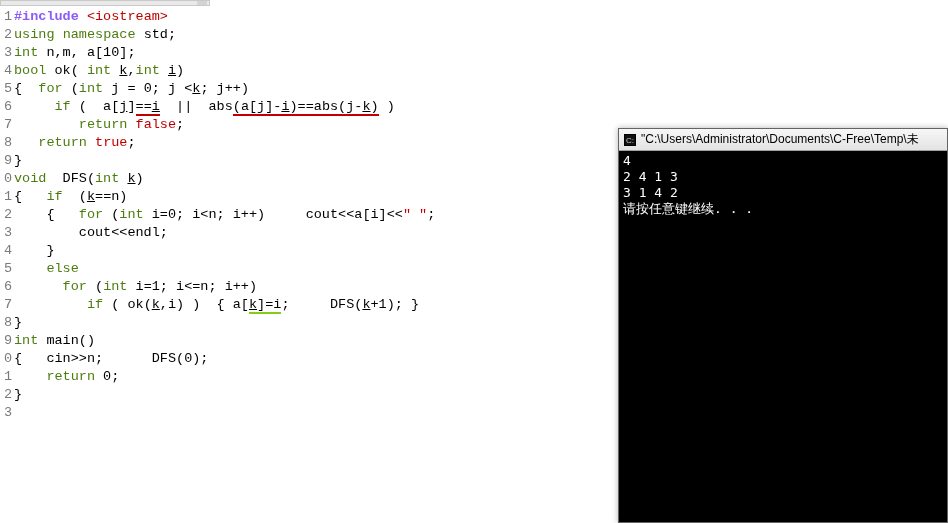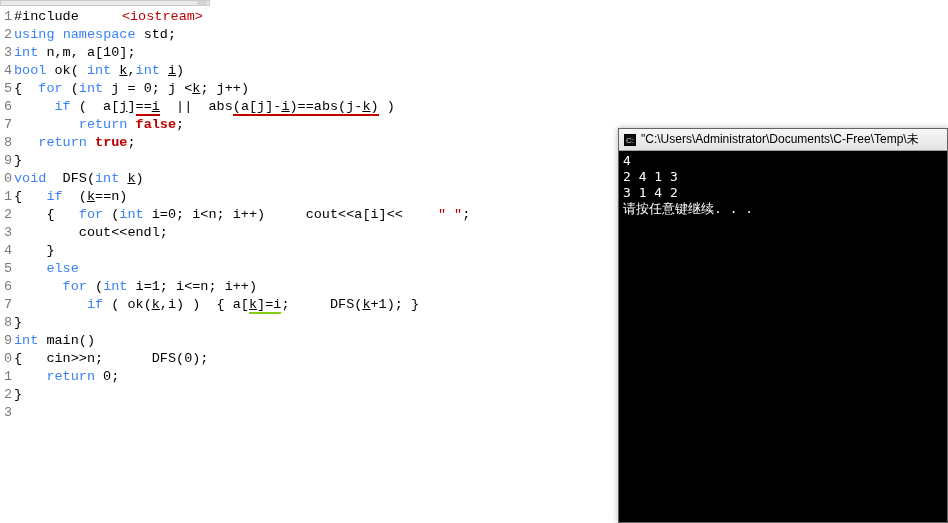--- a/index.html
+++ b/index.html
@@ -5,24 +5,24 @@
   * { margin: 0; padding: 0; box-sizing: border-box; }
   html, body { width: 948px; height: 523px; overflow: hidden; font-family: Consolas, "Courier New", monospace; background: #fff; }
   .wrap { position: relative; width: 948px; height: 523px; }
   .editor { position: absolute; left: 0; top: 0; width: 620px; height: 523px; background: #fff; }
   .scroll-stub { position: absolute; left: 0; top: 0; width: 210px; height: 6px; background: #e9e9e9; border: 1px solid #c9c9c9; }
   .scroll-stub::after { content: ""; position: absolute; right: 2px; top: 0; bottom: 0; width: 10px; background: #d4d4d4; }
   .code-area { position: absolute; left: 0; top: 8px; right: 0; bottom: 0; font-size: 13.5px; line-height: 18px; white-space: pre; color: #000; }
   .line { display: flex; }
   .gutter { width: 12px; text-align: right; color: #7a7a7a; margin-right: 2px; user-select: none; }
   .code { flex: 1; }
-  .kw { color: #3b82f6; }      
-  .mac { color: #000000; }     
-  .str { color: #c00000; margin-left: 35px; }
-  .red { color: #c00000; font-weight: bold; }
+  .kw { color: #4d7c0f; }      
+  .mac { color: #8b5cf6; font-weight: bold; }     
+  .str { color: #c00000; }
+  .red { color: #c00000; }
   
   .uRed { border-bottom: 2px solid #c00000; }
   .uBlue { border-bottom: 2px solid #84cc16; }
   
   .console { position: absolute; left: 618px; top: 128px; width: 330px; height: 395px; border: 1px solid #646464; background: #000; color: #fff; box-shadow: 0 0 6px rgba(0,0,0,.3); font-family: "SimSun", Consolas, monospace; }
   .titlebar { height: 22px; background: linear-gradient(#f7f7f7, #e3e3e3); color: #000; display: flex; align-items: center; font-size: 12px; padding: 0 4px; border-bottom: 1px solid #a0a0a0; font-family: Tahoma, Arial, sans-serif; }
   .titlebar .ticon { width: 14px; height: 14px; margin-right: 4px; display: inline-flex; align-items: center; justify-content: center; }
   .titlebar .ttext { white-space: nowrap; overflow: hidden; }
   .console-body { padding: 2px 4px; font-size: 13px; line-height: 16px; white-space: pre; }
 </style>

